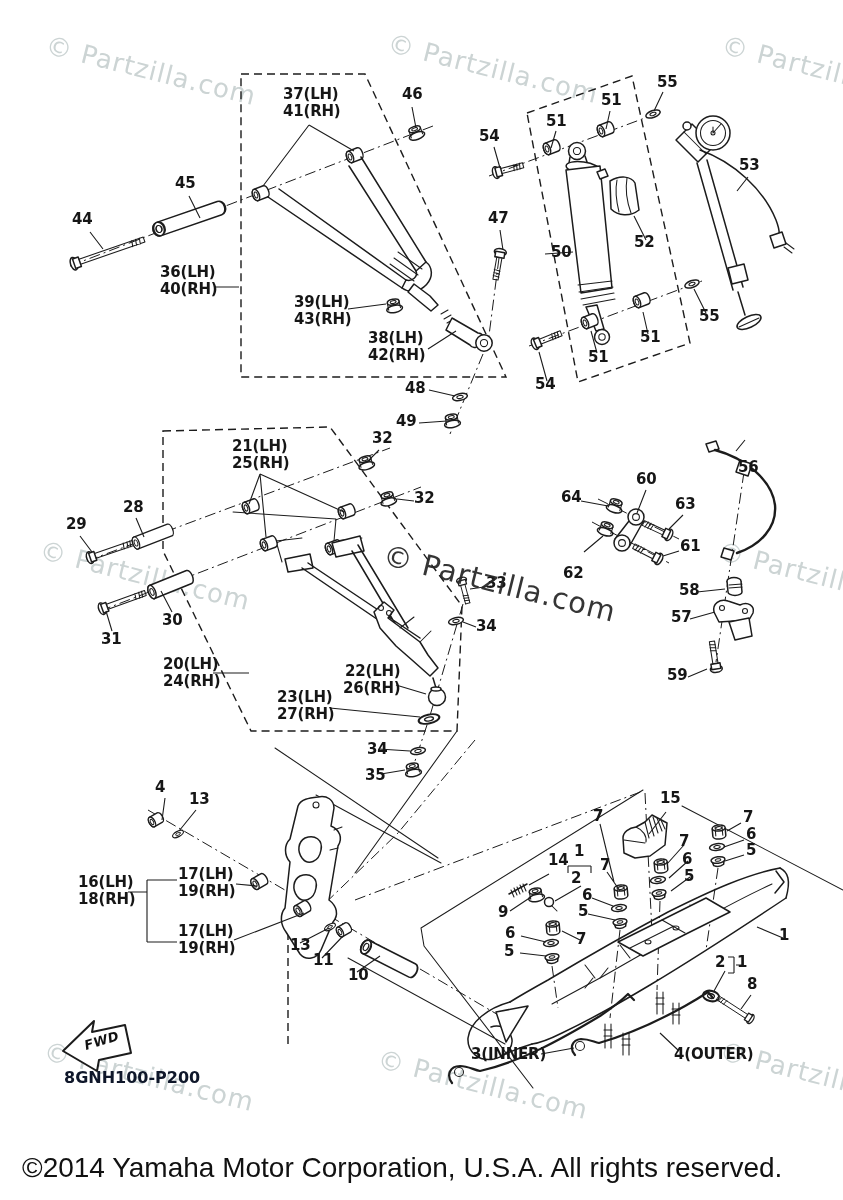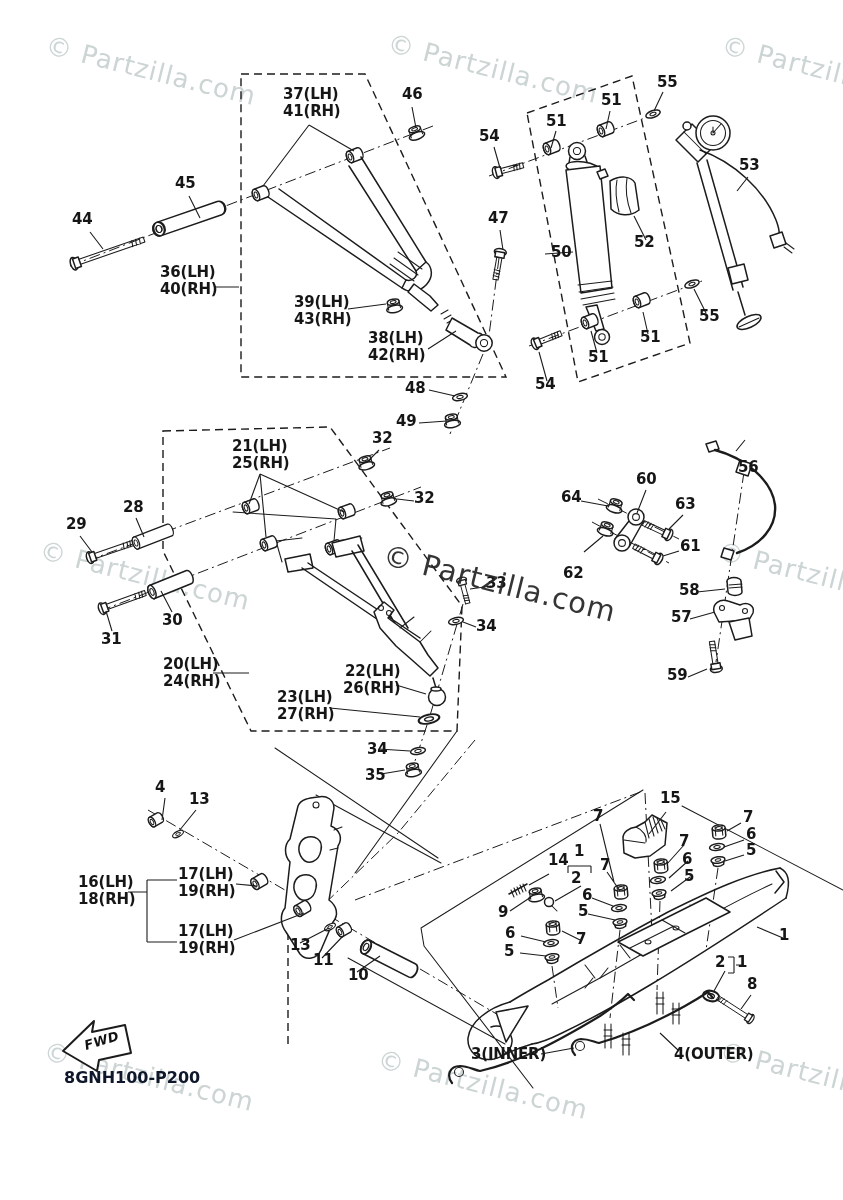--- a/index.html
+++ b/index.html
@@ -563,13 +563,14 @@
       <div class="wm light" style="left: 44px; top: 535px;">© Partzilla.com</div>
       <div class="wm dark" style="left: 388px; top: 538px;">© Partzilla.com</div>
       <div class="wm light" style="left: 722px; top: 536px;">© Partzilla.com</div>
       <div class="wm light" style="left: 48px; top: 1036px;">© Partzilla.com</div>
       <div class="wm light" style="left: 382px; top: 1044px;">© Partzilla.com</div>
       <div class="wm light" style="left: 724px; top: 1036px;">© Partzilla.com</div>
     </div>
 
   <div class="fwd">FWD</div>
   <div class="partcode">8GNH100-P200</div>
+  <div class="footer">©2014 Yamaha Motor Corporation, U.S.A. All rights reserved.</div>
 </div>
 
 </body></html>

